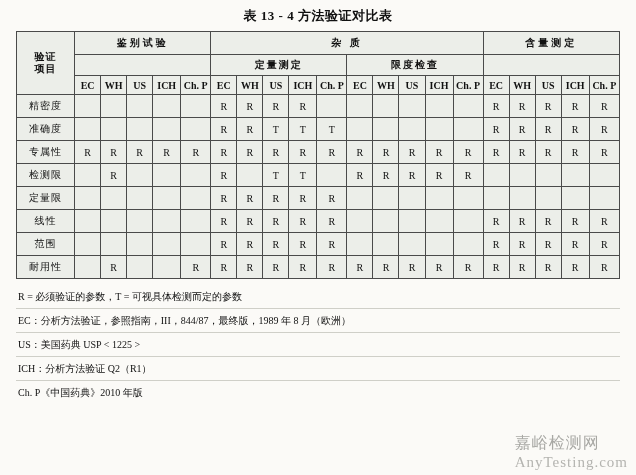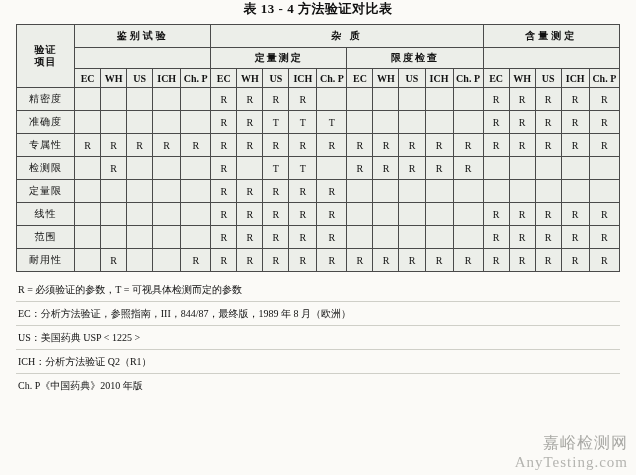--- a/index.html
+++ b/index.html
@@ -19,20 +19,21 @@
     width: 636px;
     height: 475px;
     box-sizing: border-box;
     padding: 0;
   }
   .title {
     text-align: center;
     font-size: 13px;
     font-weight: bold;
     letter-spacing: 0.5px;
+    padding-top: 7px;
     padding-bottom: 6px;
     font-family: "Liberation Serif", serif;
   }
   table.vt {
     border-collapse: collapse;
     width: 604px;
     margin: 0 auto;
     table-layout: fixed;
   }
   table.vt th, table.vt td {
@@ -92,21 +93,20 @@
     font-family: "Liberation Serif", serif;
   }
   .note:first-child { border-top: none; }
   .note-plain {
     border-bottom: none;
   }
   .watermark {
     position: absolute;
     right: 8px;
     bottom: 4px;
-    text-align: right;
     opacity: 0.85;
     pointer-events: none;
   }
   .wm-cn {
     font-size: 16px;
     color: #9a9a96;
     letter-spacing: 1px;
     font-family: "Liberation Serif", serif;
   }
   .wm-en {

